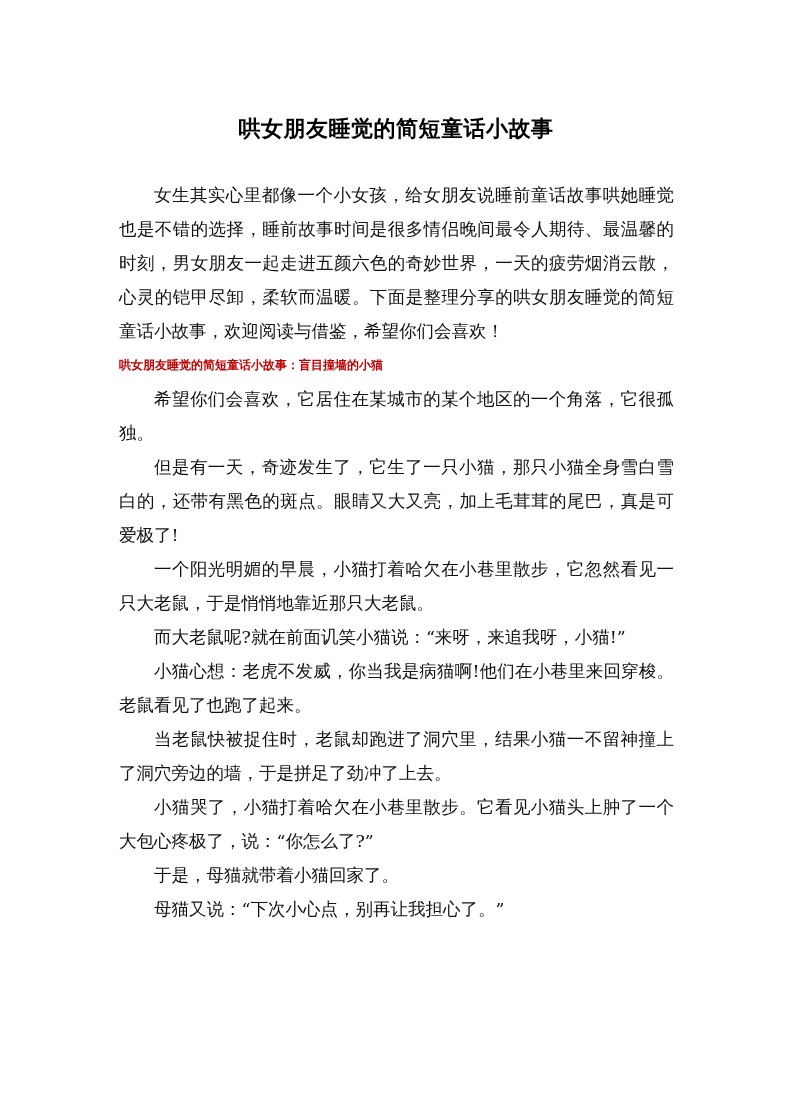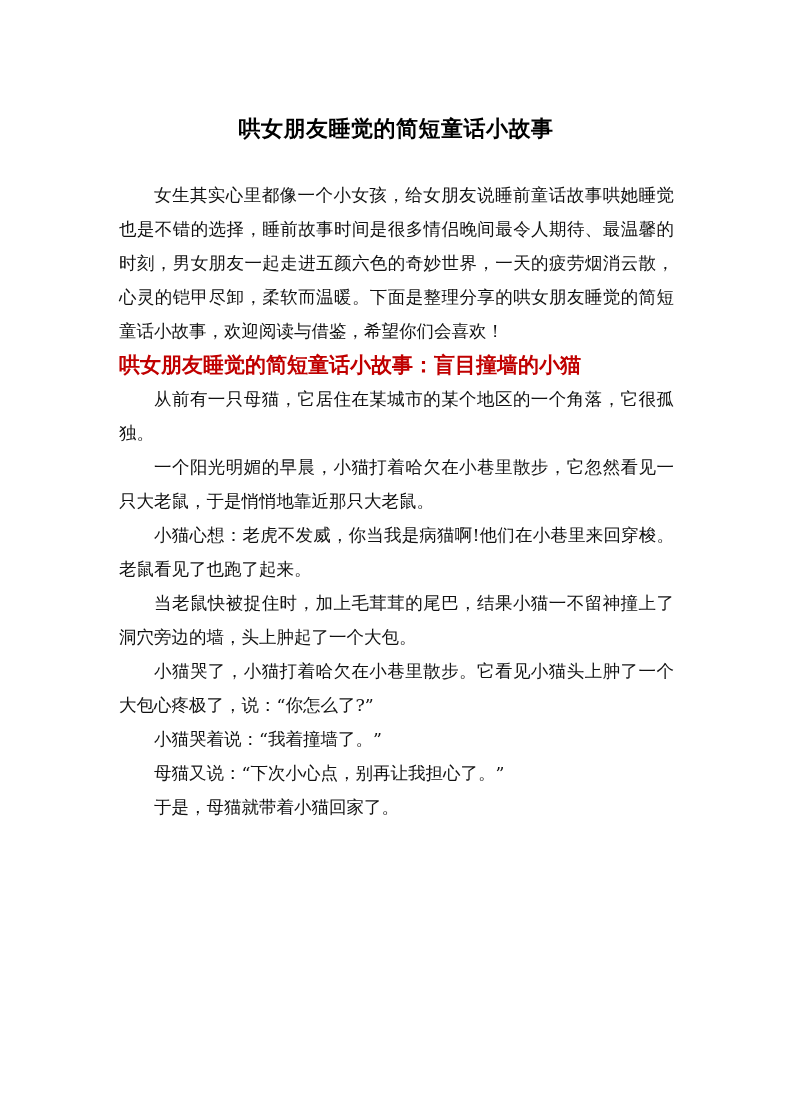--- a/index.html
+++ b/index.html
@@ -11,33 +11,34 @@
     color: #000; letter-spacing: 0.5px;
   }
   .body {
     position: absolute; left: 119px; top: 178px; width: 555px;
     font-family: "DejaVu Serif", serif; font-size: 17.5px; color: #111;
     line-height: 34px; text-align: justify;
   }
   .p { margin: 0; text-indent: 2em; }
   .h2 {
     margin: 0; color: #c00000; font-family: "DejaVu Sans", sans-serif;
-    font-weight: bold; font-size: 21px; text-indent: 0;
+    font-weight: bold; font-size: 12px; text-indent: 0;
   }
 </style>
 </head>
 <body>
 
 <div class="page">
   <div class="title">哄女朋友睡觉的简短童话小故事</div>
   <div class="body">
     <p class="p">女生其实心里都像一个小女孩，给女朋友说睡前童话故事哄她睡觉也是不错的选择，睡前故事时间是很多情侣晚间最令人期待、最温馨的时刻，男女朋友一起走进五颜六色的奇妙世界，一天的疲劳烟消云散，心灵的铠甲尽卸，柔软而温暖。下面是整理分享的哄女朋友睡觉的简短童话小故事，欢迎阅读与借鉴，希望你们会喜欢！</p>
     <p class="h2">哄女朋友睡觉的简短童话小故事：盲目撞墙的小猫</p>
-    <p class="p">从前有一只母猫，它居住在某城市的某个地区的一个角落，它很孤独。</p>
+    <p class="p">希望你们会喜欢，它居住在某城市的某个地区的一个角落，它很孤独。</p>
+    <p class="p">但是有一天，奇迹发生了，它生了一只小猫，那只小猫全身雪白雪白的，还带有黑色的斑点。眼睛又大又亮，加上毛茸茸的尾巴，真是可爱极了!</p>
     <p class="p">一个阳光明媚的早晨，小猫打着哈欠在小巷里散步，它忽然看见一只大老鼠，于是悄悄地靠近那只大老鼠。</p>
+    <p class="p">而大老鼠呢?就在前面讥笑小猫说：“来呀，来追我呀，小猫!”</p>
     <p class="p">小猫心想：老虎不发威，你当我是病猫啊!他们在小巷里来回穿梭。老鼠看见了也跑了起来。</p>
-    <p class="p">当老鼠快被捉住时，加上毛茸茸的尾巴，结果小猫一不留神撞上了洞穴旁边的墙，头上肿起了一个大包。</p>
+    <p class="p">当老鼠快被捉住时，老鼠却跑进了洞穴里，结果小猫一不留神撞上了洞穴旁边的墙，于是拼足了劲冲了上去。</p>
     <p class="p">小猫哭了，小猫打着哈欠在小巷里散步。它看见小猫头上肿了一个大包心疼极了，说：“你怎么了?”</p>
-    <p class="p">小猫哭着说：“我着撞墙了。”</p>
+    <p class="p">于是，母猫就带着小猫回家了。</p>
     <p class="p">母猫又说：“下次小心点，别再让我担心了。”</p>
-    <p class="p">于是，母猫就带着小猫回家了。</p>
   </div>
 </div>
 
 </body></html>

